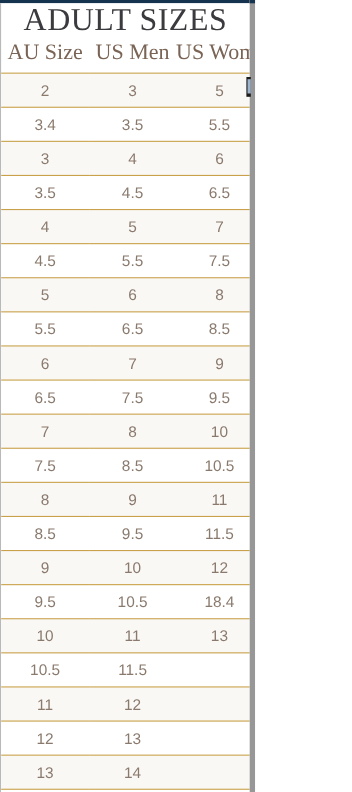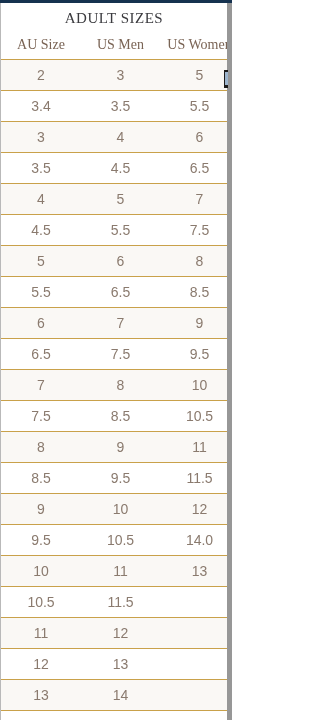--- a/index.html
+++ b/index.html
@@ -33,21 +33,21 @@
     width: 227px;
     height: 717px;
     background: #ffffff;
     border-left: 1px solid #b9b9b9;
     box-sizing: border-box;
     overflow: hidden;
   }
 
   .page-title {
     font-family: "Liberation Serif", "DejaVu Serif", serif;
-    font-size: 15px;
+    font-size: 29px;
     font-weight: 400;
     color: #3b3b3f;
     text-align: center;
     letter-spacing: 0.5px;
     margin: 2px 0 0 0;
     padding: 0;
     line-height: 26px;
     white-space: nowrap;
   }
 
@@ -58,21 +58,21 @@
     margin-top: 3px;
     border-bottom: 1px solid #d8d8d8;
   }
 
   .size-table col.c-au    { width: 80px; }
   .size-table col.c-men   { width: 79px; }
   .size-table col.c-women { width: 79px; }
 
   .size-table th {
     font-family: "Liberation Serif", "DejaVu Serif", serif;
-    font-size: 14px;
+    font-size: 20px;
     font-weight: 400;
     color: #7a6455;
     text-align: center;
     padding: 3px 0 6px 0;
     border: 0;
     white-space: nowrap;
   }
 
   .size-table td {
     font-family: "Liberation Sans", "DejaVu Sans", sans-serif;
@@ -218,21 +218,21 @@
           <td>11.5</td>
         </tr>
         <tr>
           <td>9</td>
           <td>10</td>
           <td>12</td>
         </tr>
         <tr>
           <td>9.5</td>
           <td>10.5</td>
-          <td>14.0</td>
+          <td>18.4</td>
         </tr>
         <tr>
           <td>10</td>
           <td>11</td>
           <td>13</td>
         </tr>
         <tr>
           <td>10.5</td>
           <td>11.5</td>
           <td></td>

